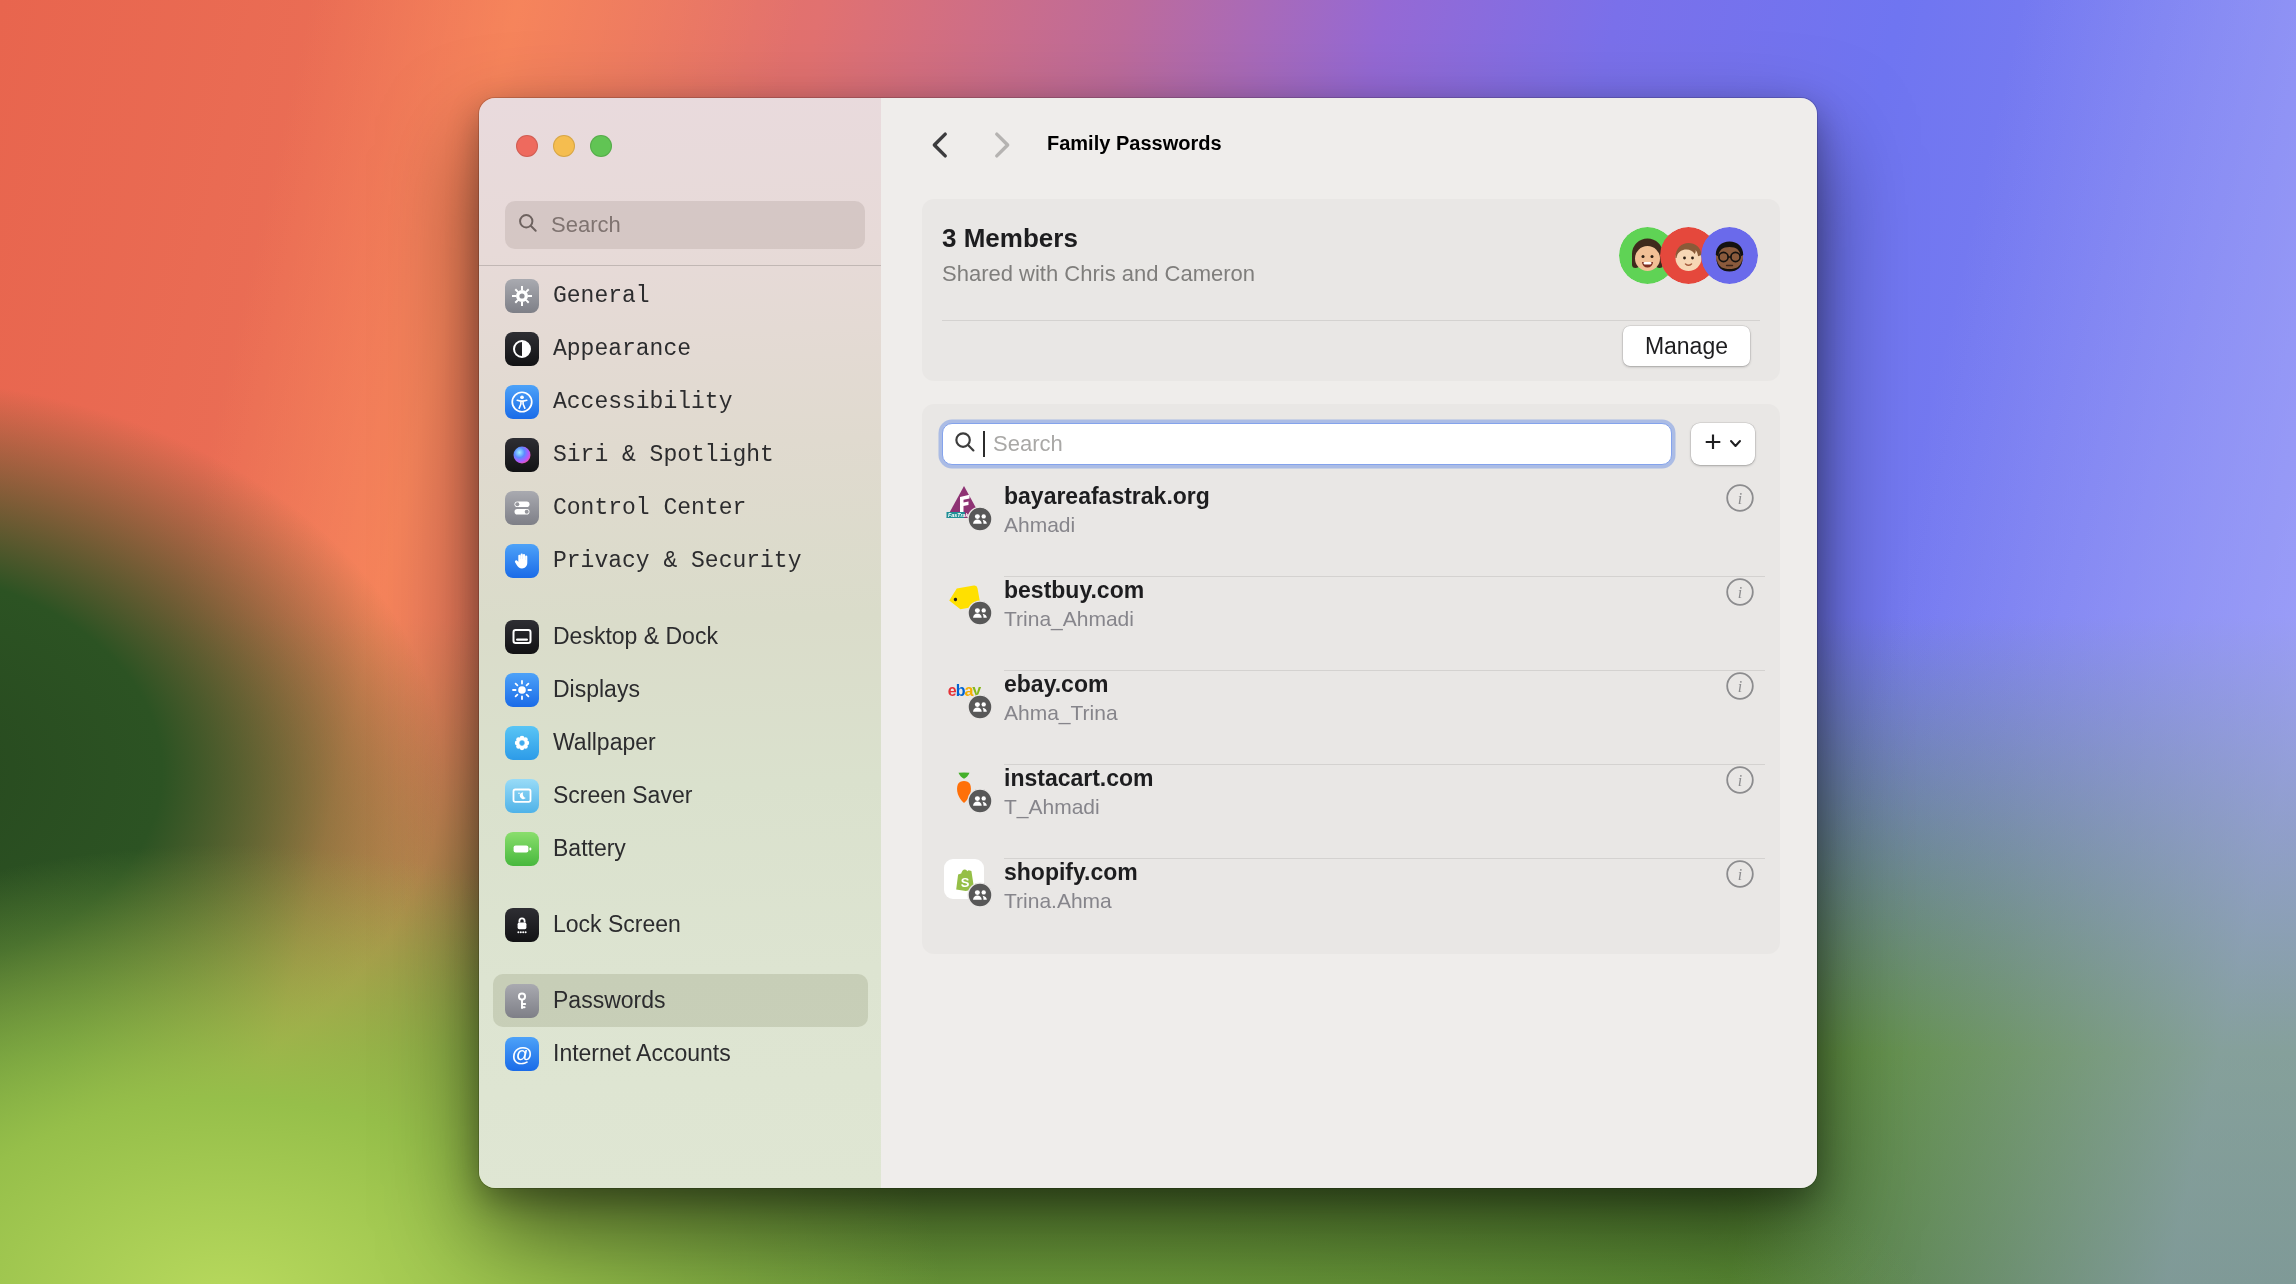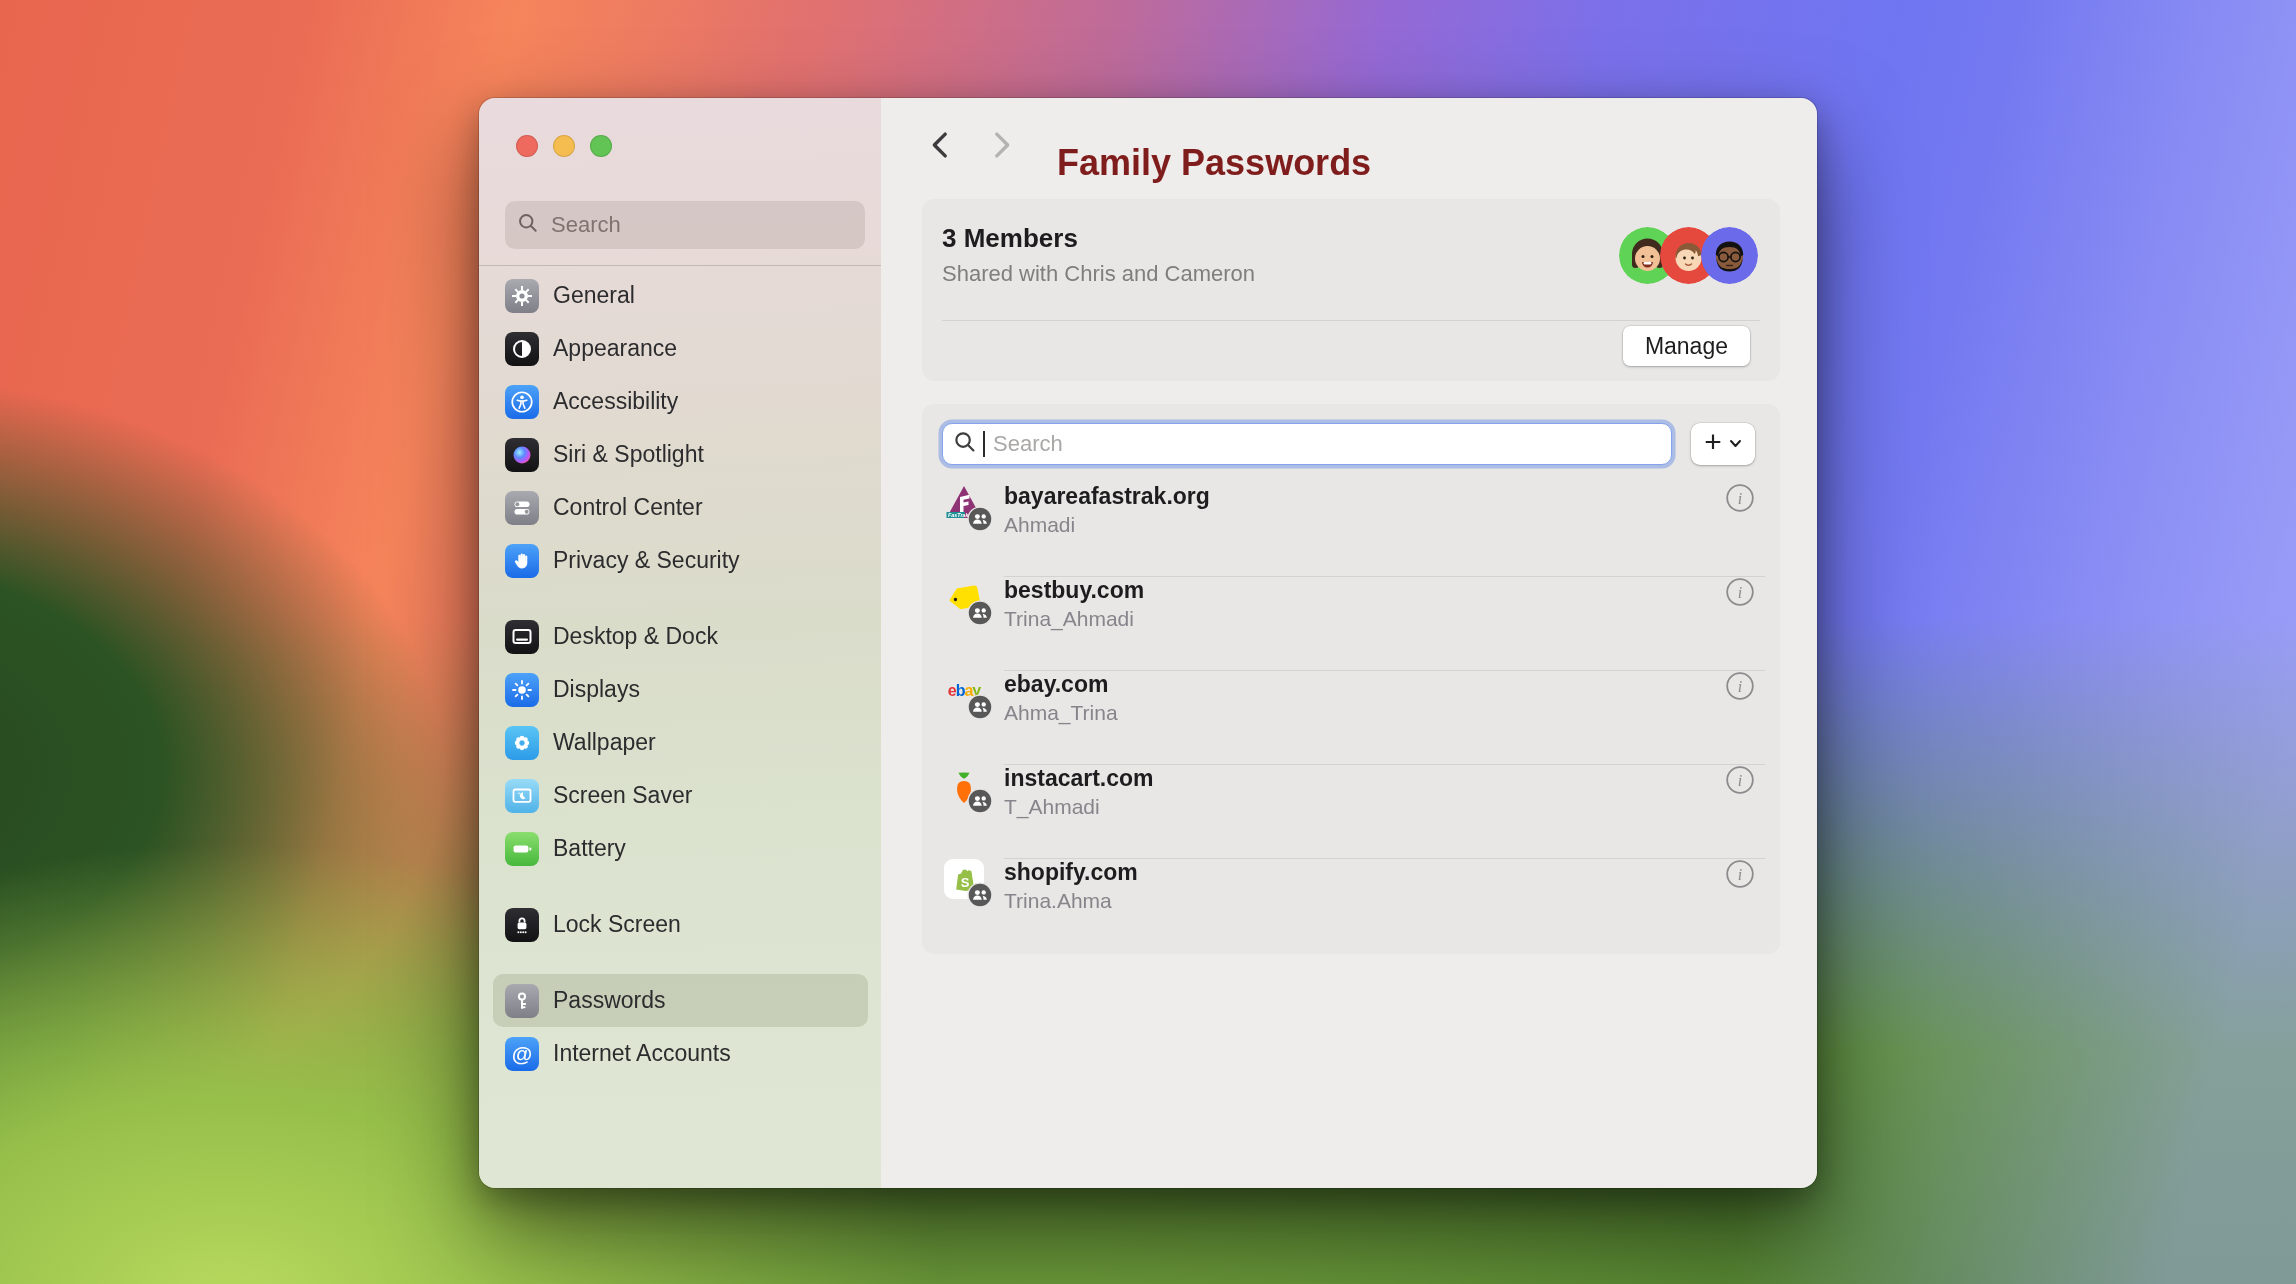--- a/index.html
+++ b/index.html
@@ -30,40 +30,40 @@
   .tl.red{background:#ee6a5e;} .tl.yellow{background:#f5bd4f;} .tl.green{background:#61c454;}
 
   .side-search{position:absolute;left:26px;top:103px;width:360px;height:48px;border-radius:10px;
     background:rgba(121,98,94,0.16);display:flex;align-items:center;padding:0 12px;gap:10px;color:#6d625f;}
   .side-search input{border:none;outline:none;background:transparent;width:290px;
     font-size:22px;font-family:inherit;color:#3a3a3a;}
   .side-search input::placeholder{color:#7f7370;}
   .side-sep{position:absolute;left:0;right:0;top:167px;height:1px;background:rgba(0,0,0,0.16);}
 
   .side-list{position:absolute;top:171px;left:14px;right:13px;}
-  .sgroup{margin-top:23px;} .sgroup:first-child{margin-top:0;}
+  .sgroup{margin-top:23px;} .sgroup:first-child{margin-top:0;font-family:Liberation Mono, monospace;}
   .srow{display:flex;align-items:center;gap:14px;height:53px;padding-left:12px;border-radius:10px;}
   .srow.selected{background:rgba(84,94,52,0.16);}
   .slabel{font-size:23px;color:#2c2c2e;}
   .tile{width:34px;height:34px;border-radius:8px;display:flex;align-items:center;justify-content:center;flex:0 0 auto;}
   .t-gray{background:linear-gradient(#a9aab0,#7e7f87);}
   .t-black{background:linear-gradient(#2e2e33,#121214);}
   .t-blue{background:linear-gradient(#4da2f8,#1a6be8);}
   .t-cyan{background:linear-gradient(#59c5f5,#2d9be8);}
   .t-lblue{background:linear-gradient(#98dbf7,#4fb2e8);}
   .t-green{background:linear-gradient(#8ade6d,#47b83d);}
   .t-white{background:linear-gradient(#fbfafa,#eceae9);box-shadow:inset 0 0 0 1px rgba(0,0,0,0.08);}
   .at-glyph{color:#fff;font-size:21px;font-weight:700;line-height:1;}
 
   
   .main{flex:1;background:#efedeb;position:relative;}
   .navbar{position:relative;height:94px;}
   .navbtn{position:absolute;top:33px;width:28px;height:28px;background:none;border:none;padding:0;cursor:default;}
   .navbtn.back{left:44px;} .navbtn.fwd{left:108px;}
-  .page-title{position:absolute;left:162px;top:30px;margin:14px;font-size:36px;font-weight:700;color:#7f1d1d;}
+  .page-title{position:absolute;left:162px;top:30px;margin:4px;font-size:20px;font-weight:700;color:#000000;}
 
   .card{position:absolute;left:41px;width:858px;background:#e9e7e5;border-radius:12px;}
   .members{top:101px;height:182px;}
   .m-title{position:absolute;left:20px;top:24px;font-size:26px;font-weight:700;color:#1d1d1f;}
   .m-sub{position:absolute;left:20px;top:62px;font-size:22px;color:#7f7e7c;}
   .avatars{position:absolute;right:22px;top:28px;height:57px;display:flex;}
   .avatar{width:57px;height:57px;border-radius:50%;overflow:hidden;flex:0 0 auto;}
   .avatar + .avatar{margin-left:-16px;}
   .avatars .avatar:nth-child(1){z-index:1;} .avatars .avatar:nth-child(2){z-index:2;} .avatars .avatar:nth-child(3){z-index:3;}
   .m-sep{position:absolute;left:20px;right:20px;top:121px;height:1px;background:rgba(0,0,0,0.09);}

